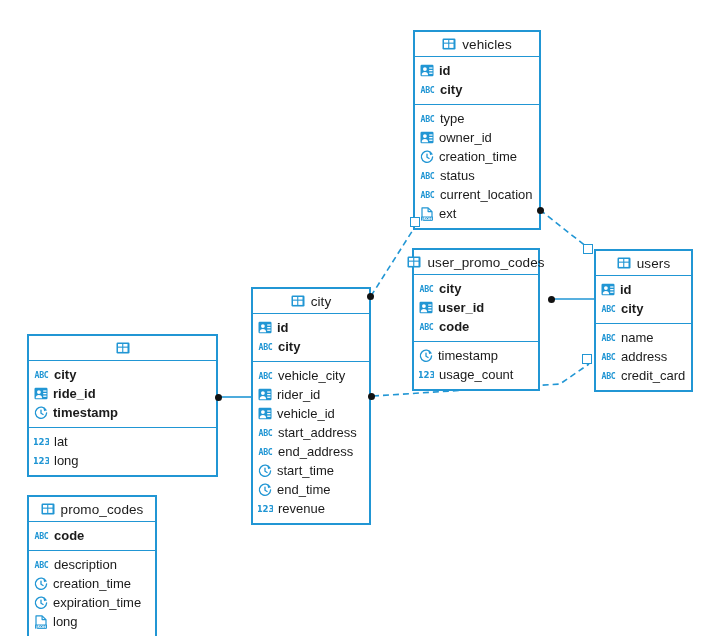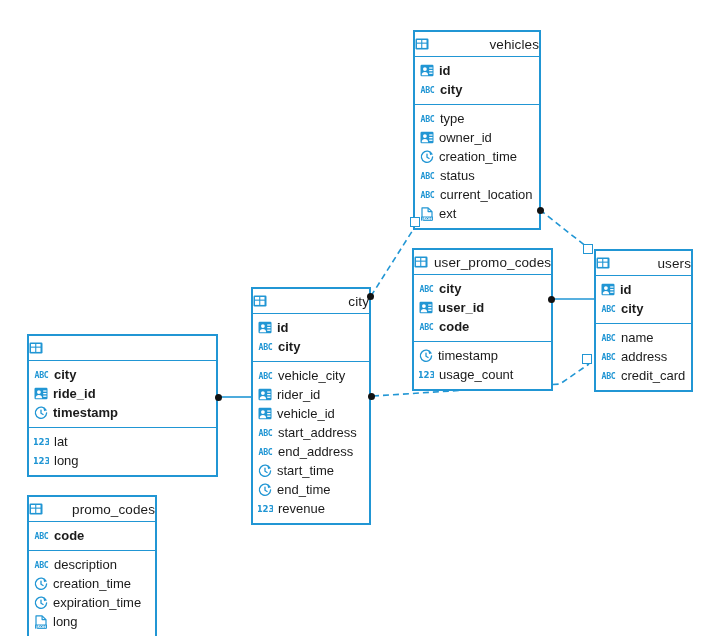--- a/index.html
+++ b/index.html
@@ -19,24 +19,24 @@
   .table-node{
     position:absolute;
     box-sizing:border-box;
     background:#ffffff;
     border:2px solid #2196d4;
     z-index:2;
   }
   .tbl-header{
     box-sizing:border-box;
     height:25px;
-    display:flex;align-items:center;justify-content:space-between;
+    display:flex;align-items:center;justify-content:center;
     gap:6px;
     border-bottom:1.5px solid #2196d4;
-    padding:0 0;
+    padding:0 20px;
     background:#ffffff;
   }
   .tbl-title{
     font-size:13.5px;
     color:#1b1b1b;
     letter-spacing:0.1px;
     white-space:nowrap;
   }
   .tbl-section{
     box-sizing:border-box;
@@ -183,21 +183,21 @@
       <path d="M2 0.9h6.1L12 4.6v8.5H2z" fill="#ffffff" stroke="#2196d4" stroke-width="1.2" stroke-linejoin="round"></path>
       <path d="M8.1 0.9v3.7H12" fill="none" stroke="#2196d4" stroke-width="1.2" stroke-linejoin="round"></path>
       <rect x="1.1" y="9.4" width="11.8" height="4.1" rx="0.6" fill="#2196d4"></rect>
       <text x="7" y="12.8" font-family="DejaVu Sans, sans-serif" font-size="3.6" font-weight="bold" fill="#ffffff" text-anchor="middle" letter-spacing="-0.1">JSON</text>
     </svg>
             </span>
             <span class="col-name">ext</span>
           </div>
         </div>
       </div>
-      <div class="table-node" style="left: 412px; top: 248px; width: 141px;">
+      <div class="table-node" style="left: 412px; top: 248px; width: 128px;">
         <div class="tbl-header">
           <span class="ic">
             <svg width="14" height="12" viewBox="0 0 14 12">
       <rect x="0.5" y="0.5" width="13" height="11" rx="1.2" fill="#2196d4"></rect>
       <rect x="2" y="2" width="4.2" height="2.6" fill="#ffffff"></rect>
       <rect x="7.3" y="2" width="4.2" height="2.6" fill="#ffffff"></rect>
       <rect x="2" y="5.7" width="4.2" height="4.2" fill="#ffffff"></rect>
       <rect x="7.3" y="5.7" width="4.2" height="4.2" fill="#ffffff"></rect>
     </svg>
           </span>

